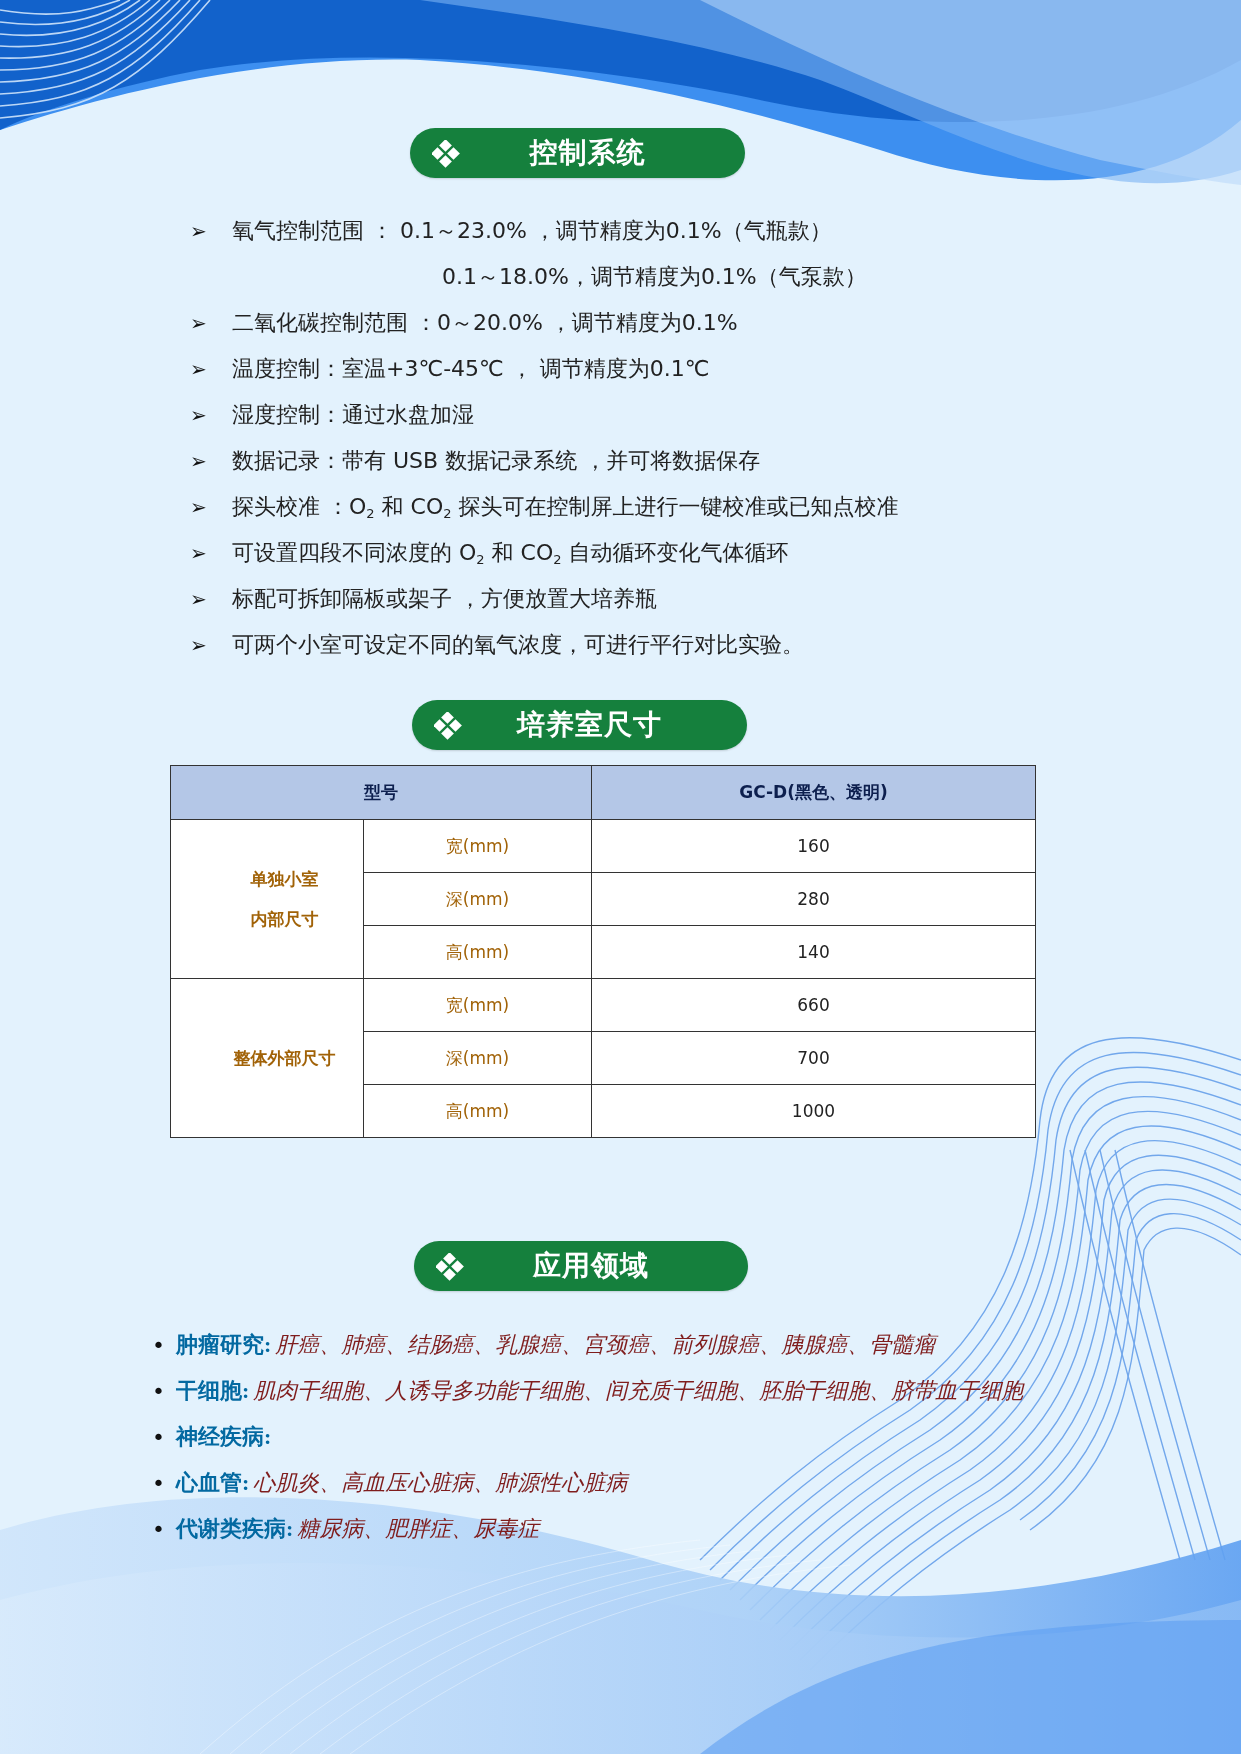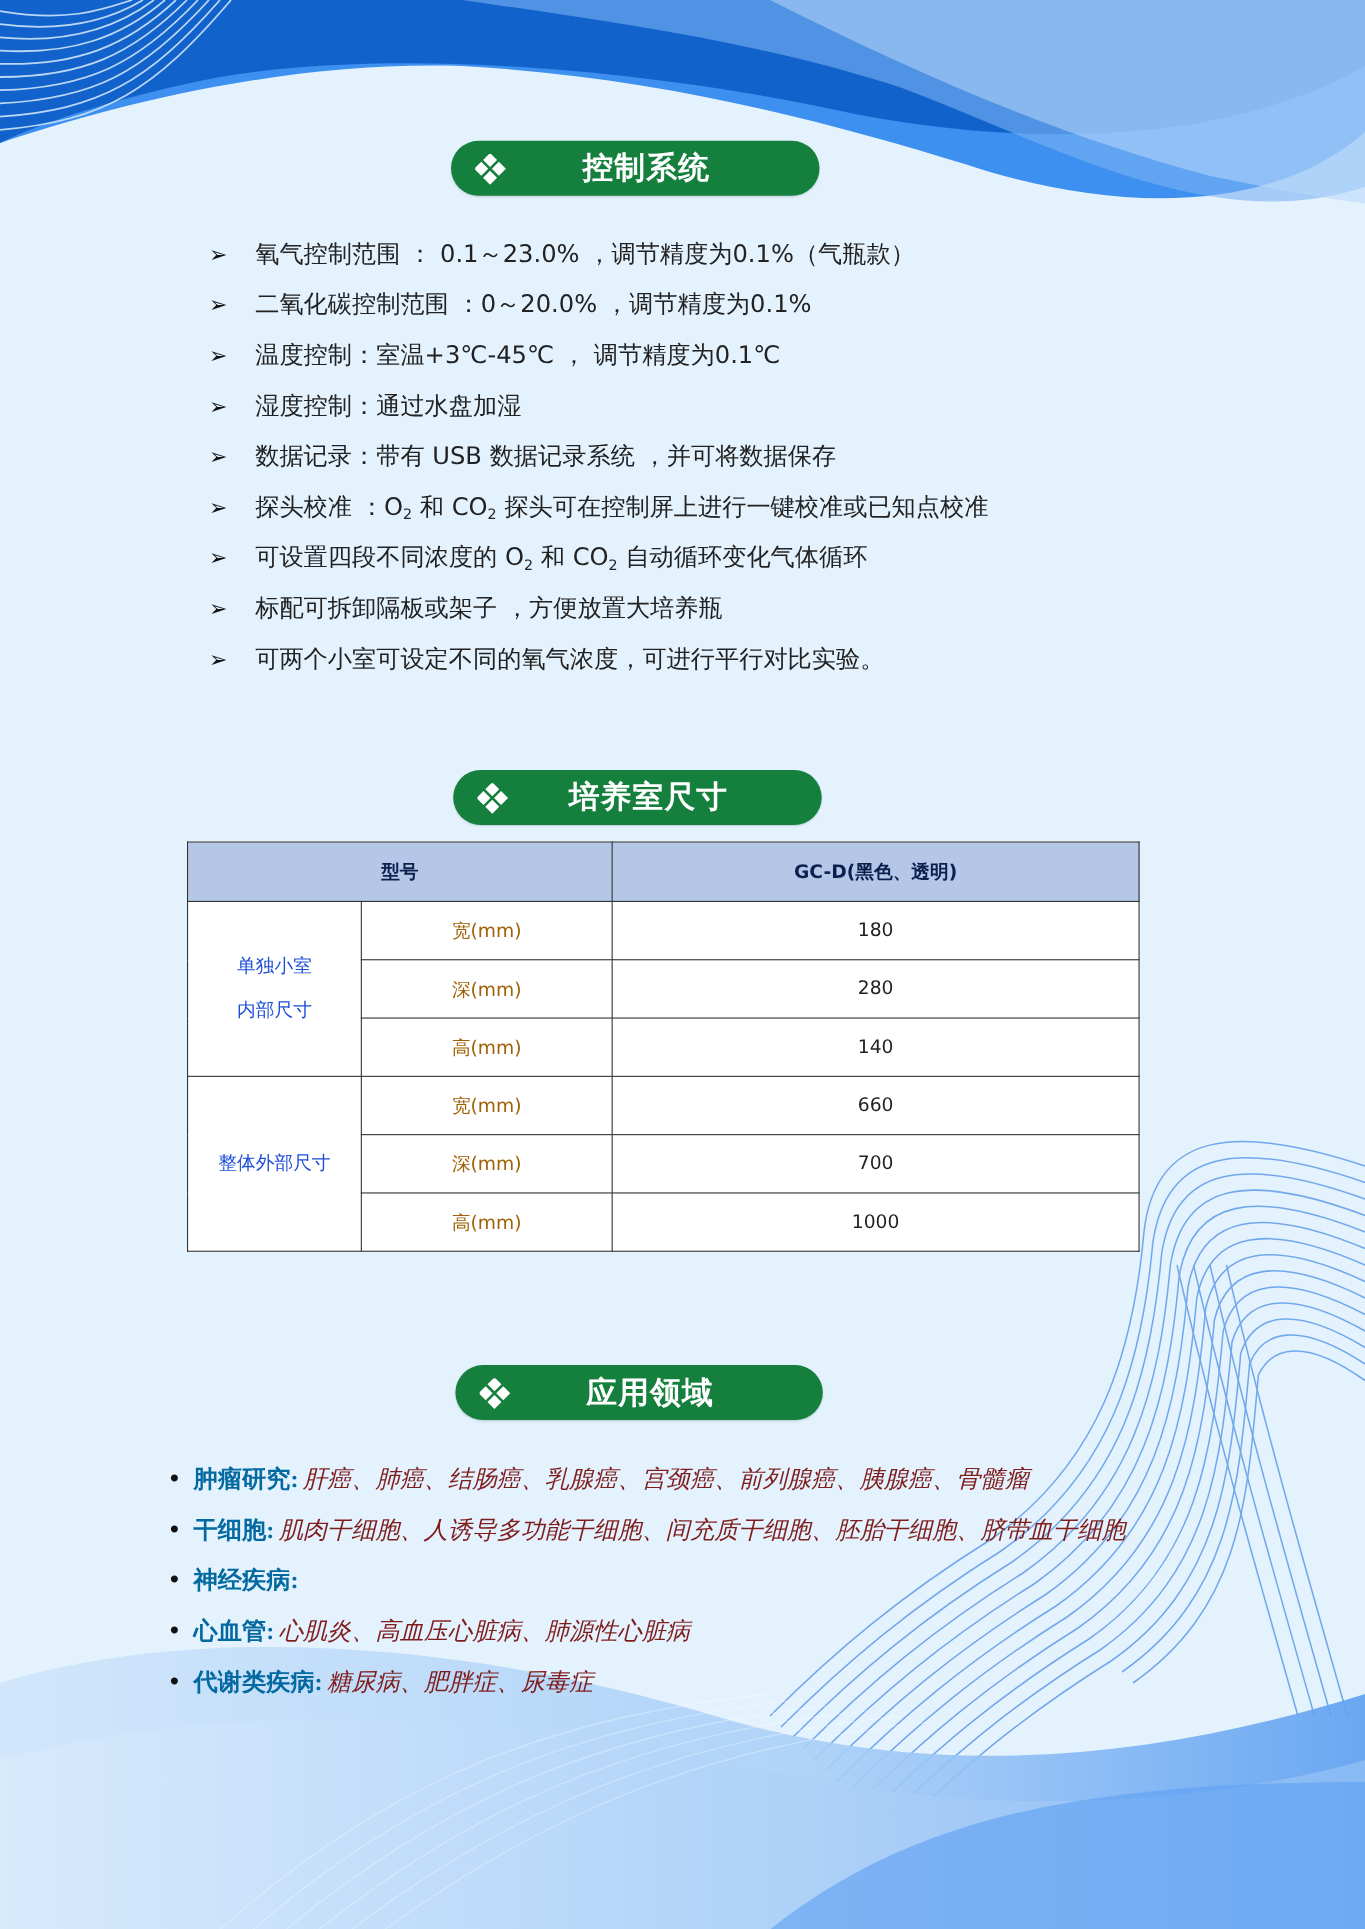--- a/index.html
+++ b/index.html
@@ -30,21 +30,21 @@
   .spec-row.cont { padding-left:252px; }
   sub { font-size:13px; vertical-align:-4px; }
 
   table.dims {
     position:absolute; left:170px; top:765px; width:866px;
     border-collapse:collapse; background:#ffffff;
     font-size:17px; color:#111;
   }
   table.dims td, table.dims th { border:1px solid #333; text-align:center; height:52px; padding:0; }
   table.dims th { background:#b4c7e7; color:#0d1f4e; font-weight:bold; height:53px; }
-  table.dims td.grp { font-weight:normal; color:#1d4ed8; line-height:40px; }
+  table.dims td.grp { font-weight:bold; color:#a16207; line-height:40px;padding-left:35px; }
   table.dims td.dim { font-weight:normal; color:#a16207; }
   table.dims td.val { color:#222; }
 
   .apps { position:absolute; left:152px; top:1322px; width:1000px; }
   .app-row { height:46px; display:flex; align-items:center; font-size:22px; white-space:nowrap; }
   .app-row .dot { width:24px; font-size:22px; color:#111; }
   .app-row .label { font-weight:bold; color:#0369a1;font-family:Liberation Serif, serif; }
   .app-row .items { color:#7f1d1d; margin-left:4px;font-style:italic; }
 </style>
 </head>
@@ -127,20 +127,23 @@
       <rect x="9" y="17" width="9" height="9" fill="#fff" transform="rotate(45 13.5 21.5)"></rect>
     </svg>
     <span class="title">控制系统</span>
   </div>
 
   <div class="specs">
     <div class="spec-row">
       <span class="arrow">➢</span>
       <span>氧气控制范围 ：  0.1～23.0% ，调节精度为0.1%（气瓶款）</span>
     </div>
+    <div class="spec-row cont">
+      <span>0.1～18.0%，调节精度为0.1%（气泵款）</span>
+    </div>
     <div class="spec-row">
       <span class="arrow">➢</span>
       <span>二氧化碳控制范围 ：0～20.0% ，调节精度为0.1%</span>
     </div>
     <div class="spec-row">
       <span class="arrow">➢</span>
       <span>温度控制：室温+3℃-45℃ ，  调节精度为0.1℃</span>
     </div>
     <div class="spec-row">
       <span class="arrow">➢</span>
@@ -183,21 +186,21 @@
         <tr>
       <th colspan="2" style="width:385px;">型号</th>
       <th>GC-D(黑色、透明)</th>
     </tr>
     <tr>
       <td rowspan="3" class="grp" style="width:157px;">
         <div>单独小室</div>
         <div>内部尺寸</div>
       </td>
       <td class="dim" style="width:227px;">宽(mm)</td>
-      <td class="val">180</td>
+      <td class="val">160</td>
     </tr>
     <tr>
       <td class="dim">深(mm)</td>
       <td class="val">280</td>
     </tr>
     <tr>
       <td class="dim">高(mm)</td>
       <td class="val">140</td>
     </tr>
     <tr>

